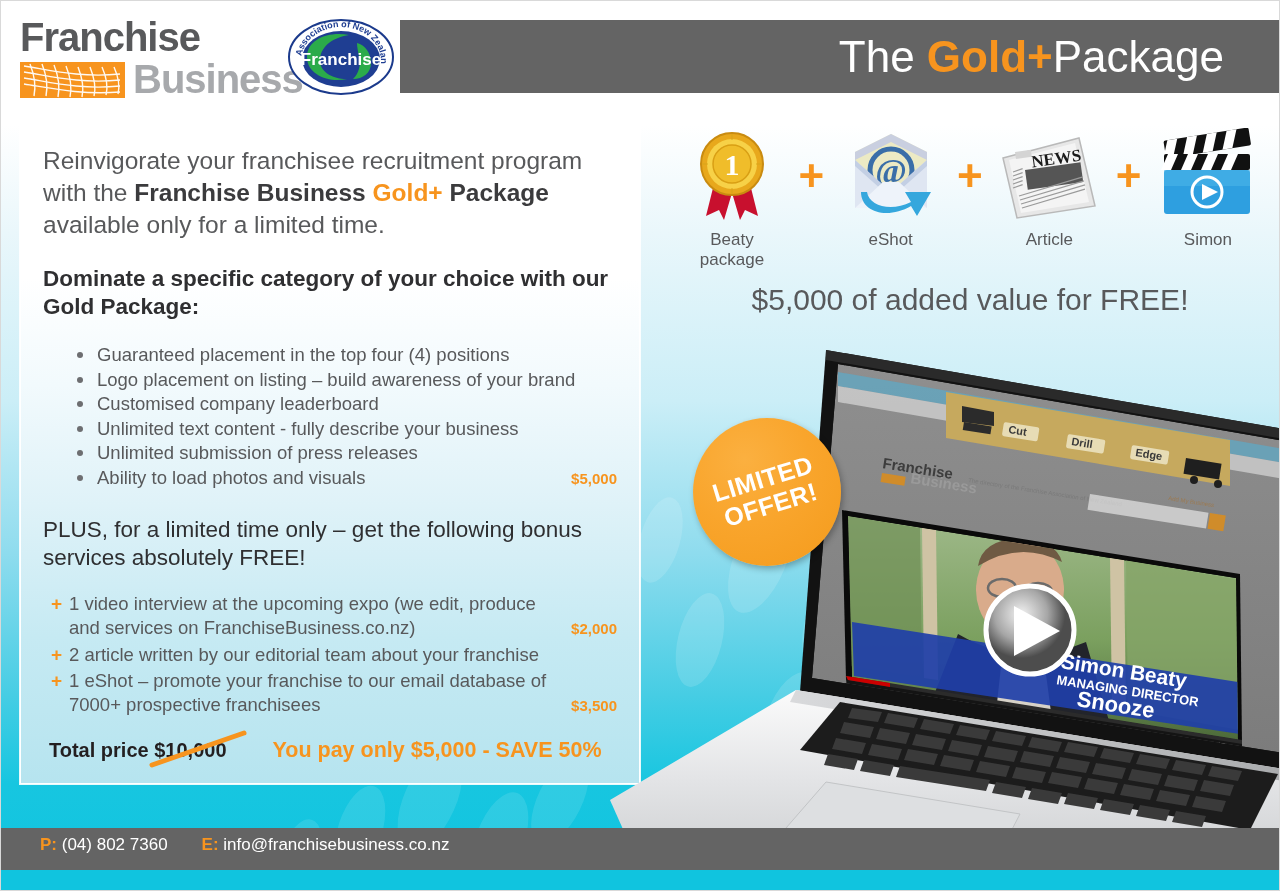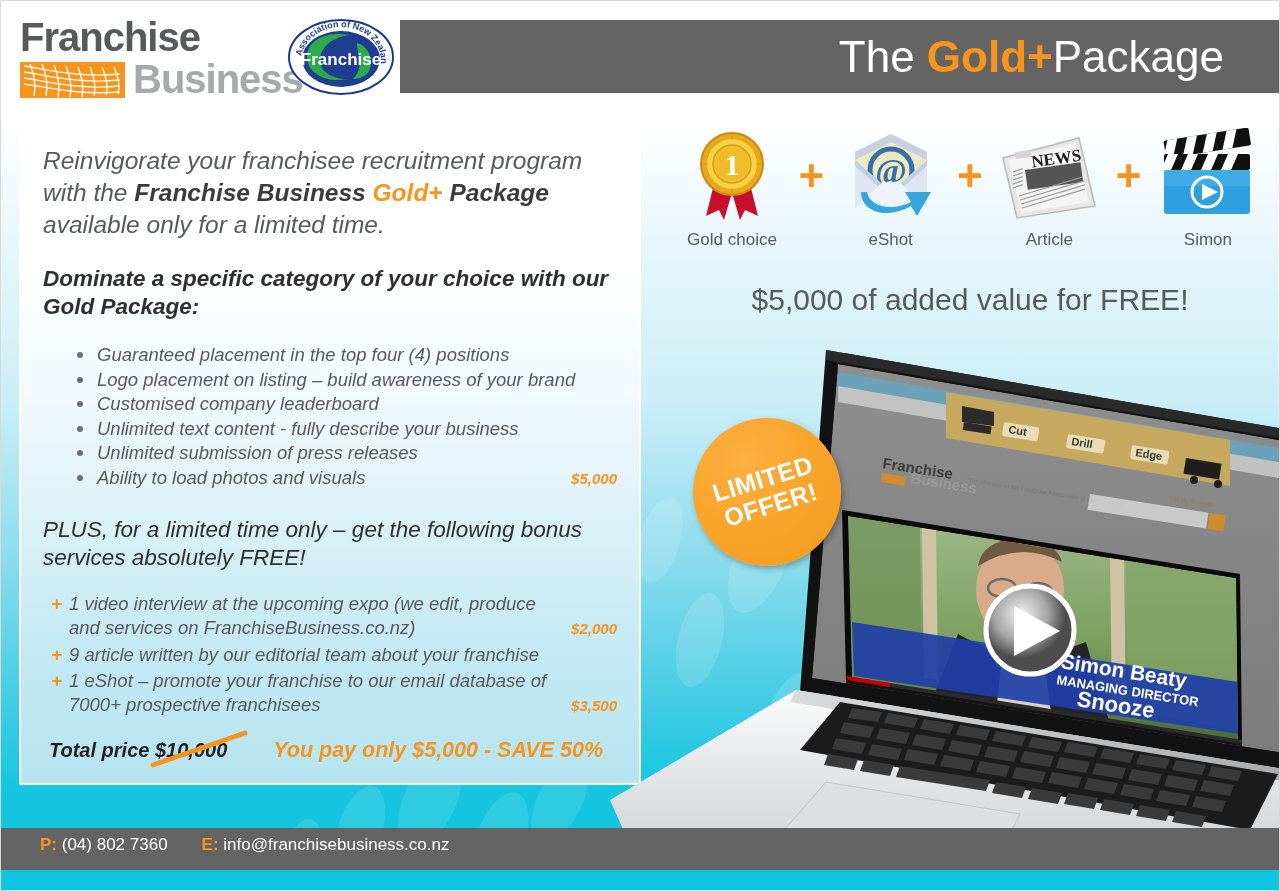--- a/index.html
+++ b/index.html
@@ -55,21 +55,20 @@
   .title-text { font-size: 44px; color: #ffffff; font-weight: 300; white-space: nowrap; }
   .title-text .accent { color: #f7941e; font-weight: bold; }
 
   
   .panel {
     position: absolute; left: 20px; top: 118px; width: 620px; height: 666px;
     background: linear-gradient(to bottom, #ffffff 0%, #ffffff 24%, #f2fafd 40%, #dff2f8 58%, #c6eaf3 78%, #b6e4ef 100%);
     border: 1px solid #ffffff;
     box-shadow: 0 0 0 1px rgba(255,255,255,.9);
     padding: 26px 22px 10px 22px;
-    font-style: italic;
   }
   .intro {
     font-size: 24.5px; line-height: 32px; color: #58595b; font-weight: 300;
   }
   .intro b { color: #3b3b3d; font-weight: bold; }
   .intro .accent { color: #f7941e; font-weight: bold; }
 
   .subhead {
     margin-top: 24px; font-size: 22.5px; line-height: 28px;
     color: #2f2f31; font-weight: bold;
@@ -262,21 +261,21 @@
       <li>
         <span class="plusmark">+</span>
         <div>1 video interview at the upcoming expo (we edit, produce</div>
         <div class="bonus-line2">
           <span>and services on FranchiseBusiness.co.nz)</span>
           <span class="price">$2,000</span>
         </div>
       </li>
       <li>
         <span class="plusmark">+</span>
-        <div>9 article written by our editorial team about your franchise</div>
+        <div>2 article written by our editorial team about your franchise</div>
       </li>
       <li>
         <span class="plusmark">+</span>
         <div>1 eShot – promote your franchise to our email database of</div>
         <div class="bonus-line2">
           <span>7000+ prospective franchisees</span>
           <span class="price">$3,500</span>
         </div>
       </li>
     </ul>
@@ -305,21 +304,21 @@
           <circle cx="46" cy="36" r="19" fill="none" stroke="#d99f14" stroke-width="1.5"></circle>
           <text x="46" y="47" text-anchor="middle" font-family="Liberation Serif, serif" font-size="30" font-weight="bold" fill="#ffffff">1</text>
           <g stroke="#d9a51b" stroke-width="1.2" opacity=".8">
             <line x1="46" y1="6" x2="46" y2="12"></line>
               <line x1="46" y1="60" x2="46" y2="66"></line>
             <line x1="16" y1="36" x2="22" y2="36"></line>
               <line x1="70" y1="36" x2="76" y2="36"></line>
           </g>
         </svg>
       </div>
-      <div class="icon-label">Gold choice</div>
+      <div class="icon-label">Beaty package</div>
     </div>
 
     <div class="plus-sep">+</div>
 
     <div class="icon-cell">
       <div class="icon-art">
         <svg width="104" height="92" viewBox="0 0 104 92">
           <path d="M16 22 L52 4 L88 22 L88 76 L16 76 Z" fill="#eceac4"></path>
           <path d="M16 22 L52 4 L88 22 L88 30 L52 12 L16 30 Z" fill="#c9cfe0"></path>
           <circle cx="52" cy="40" r="21" fill="none" stroke="#3a6ea8" stroke-width="5"></circle>

